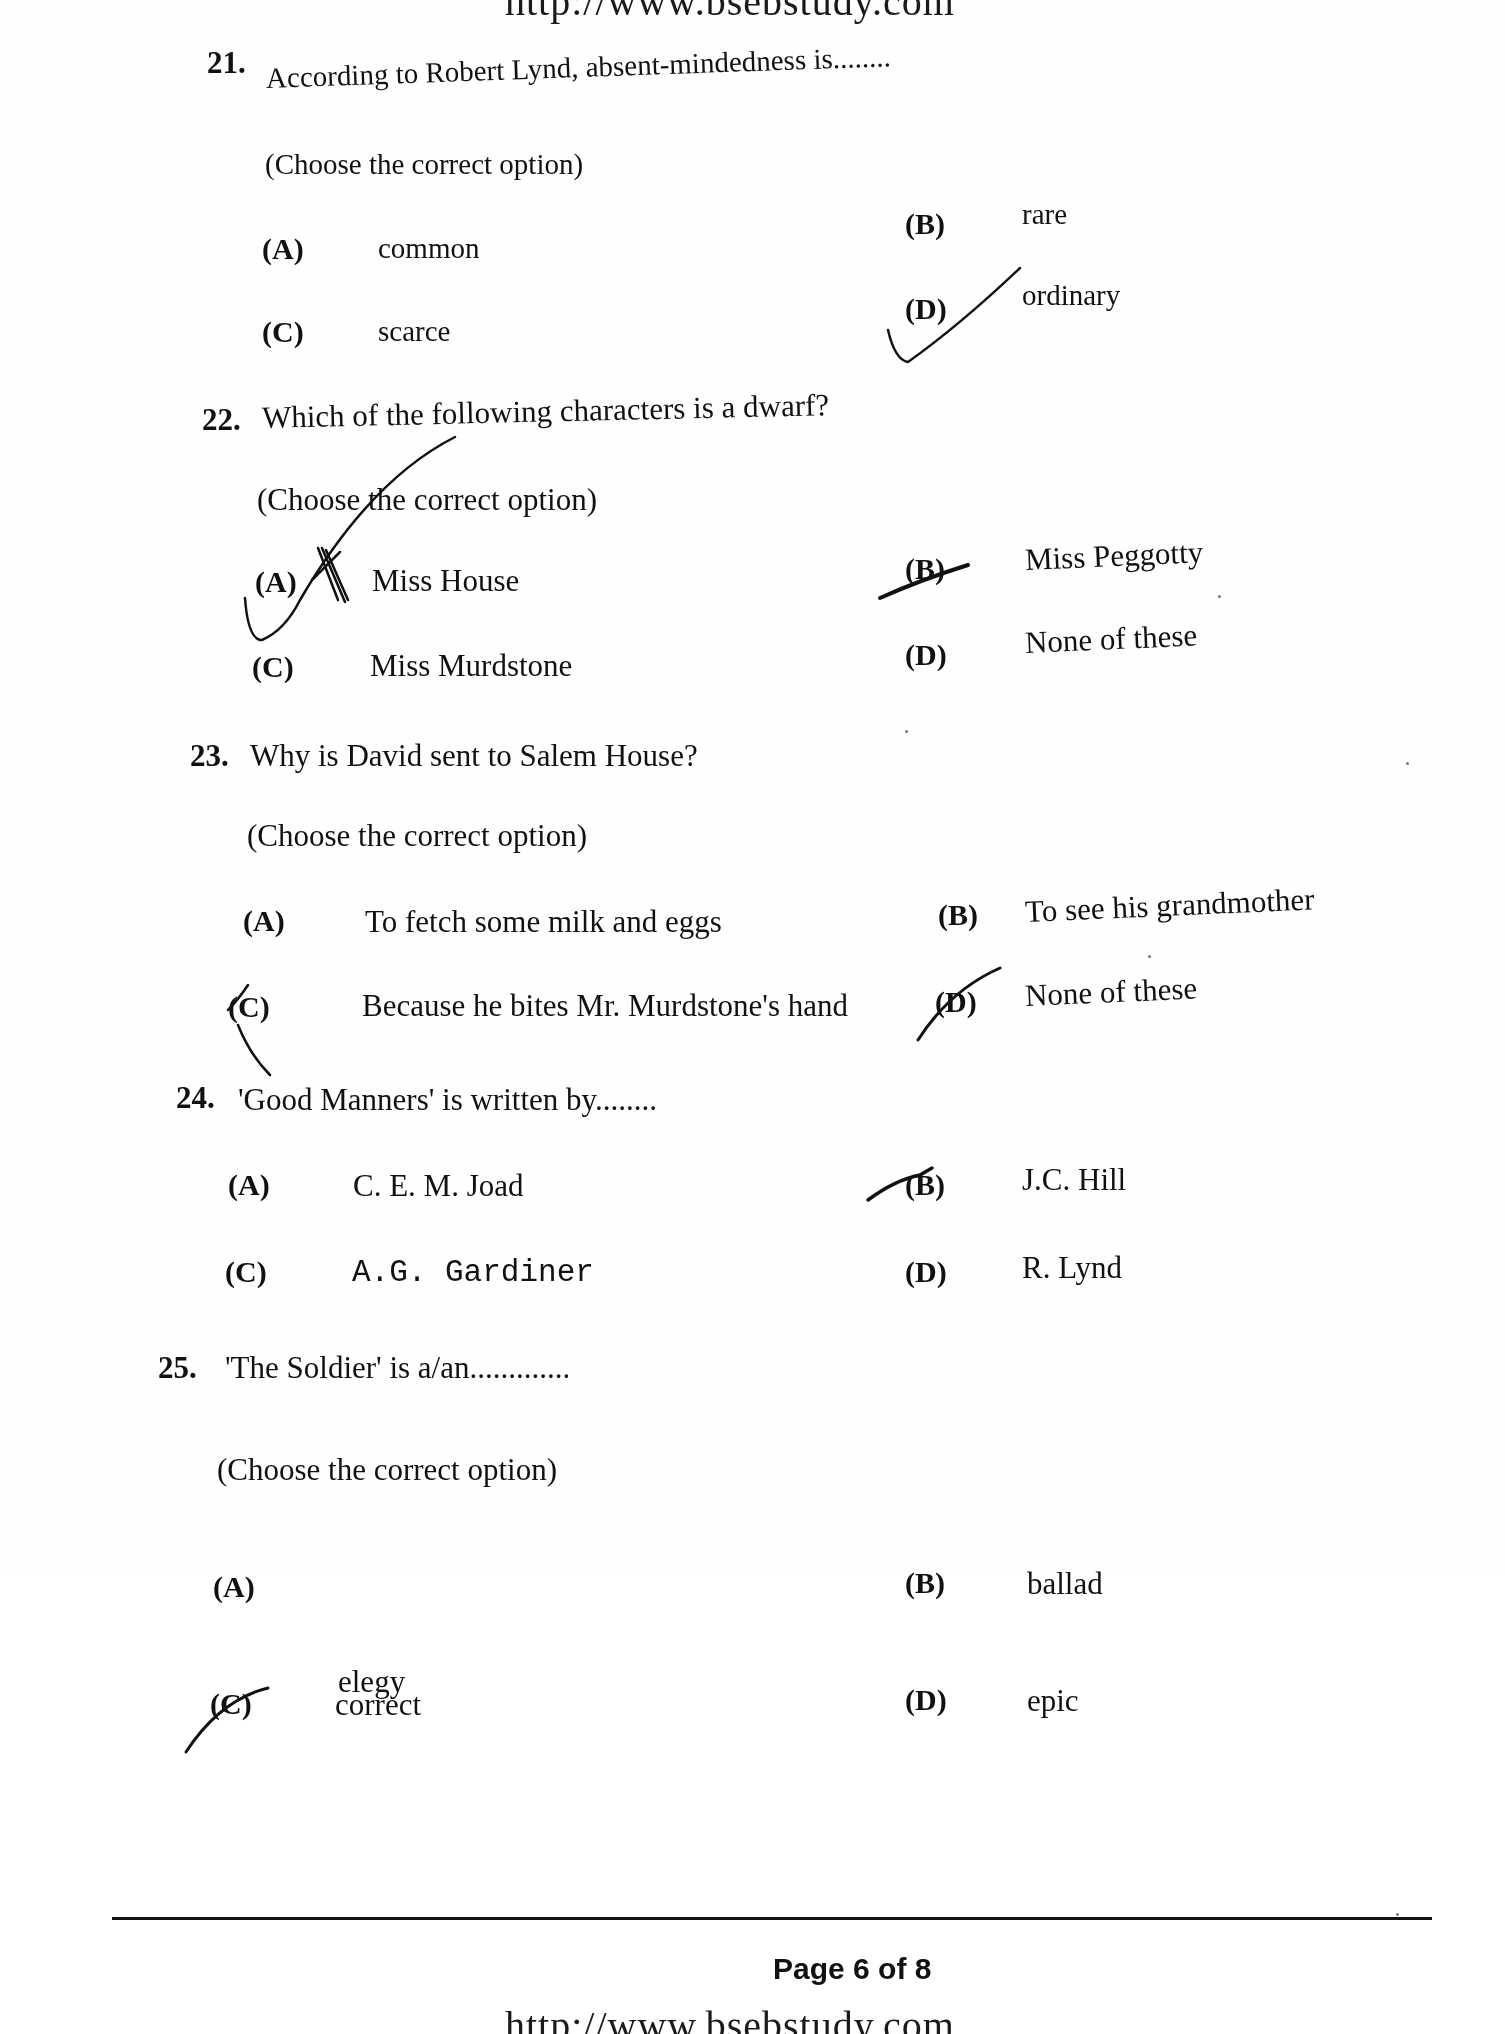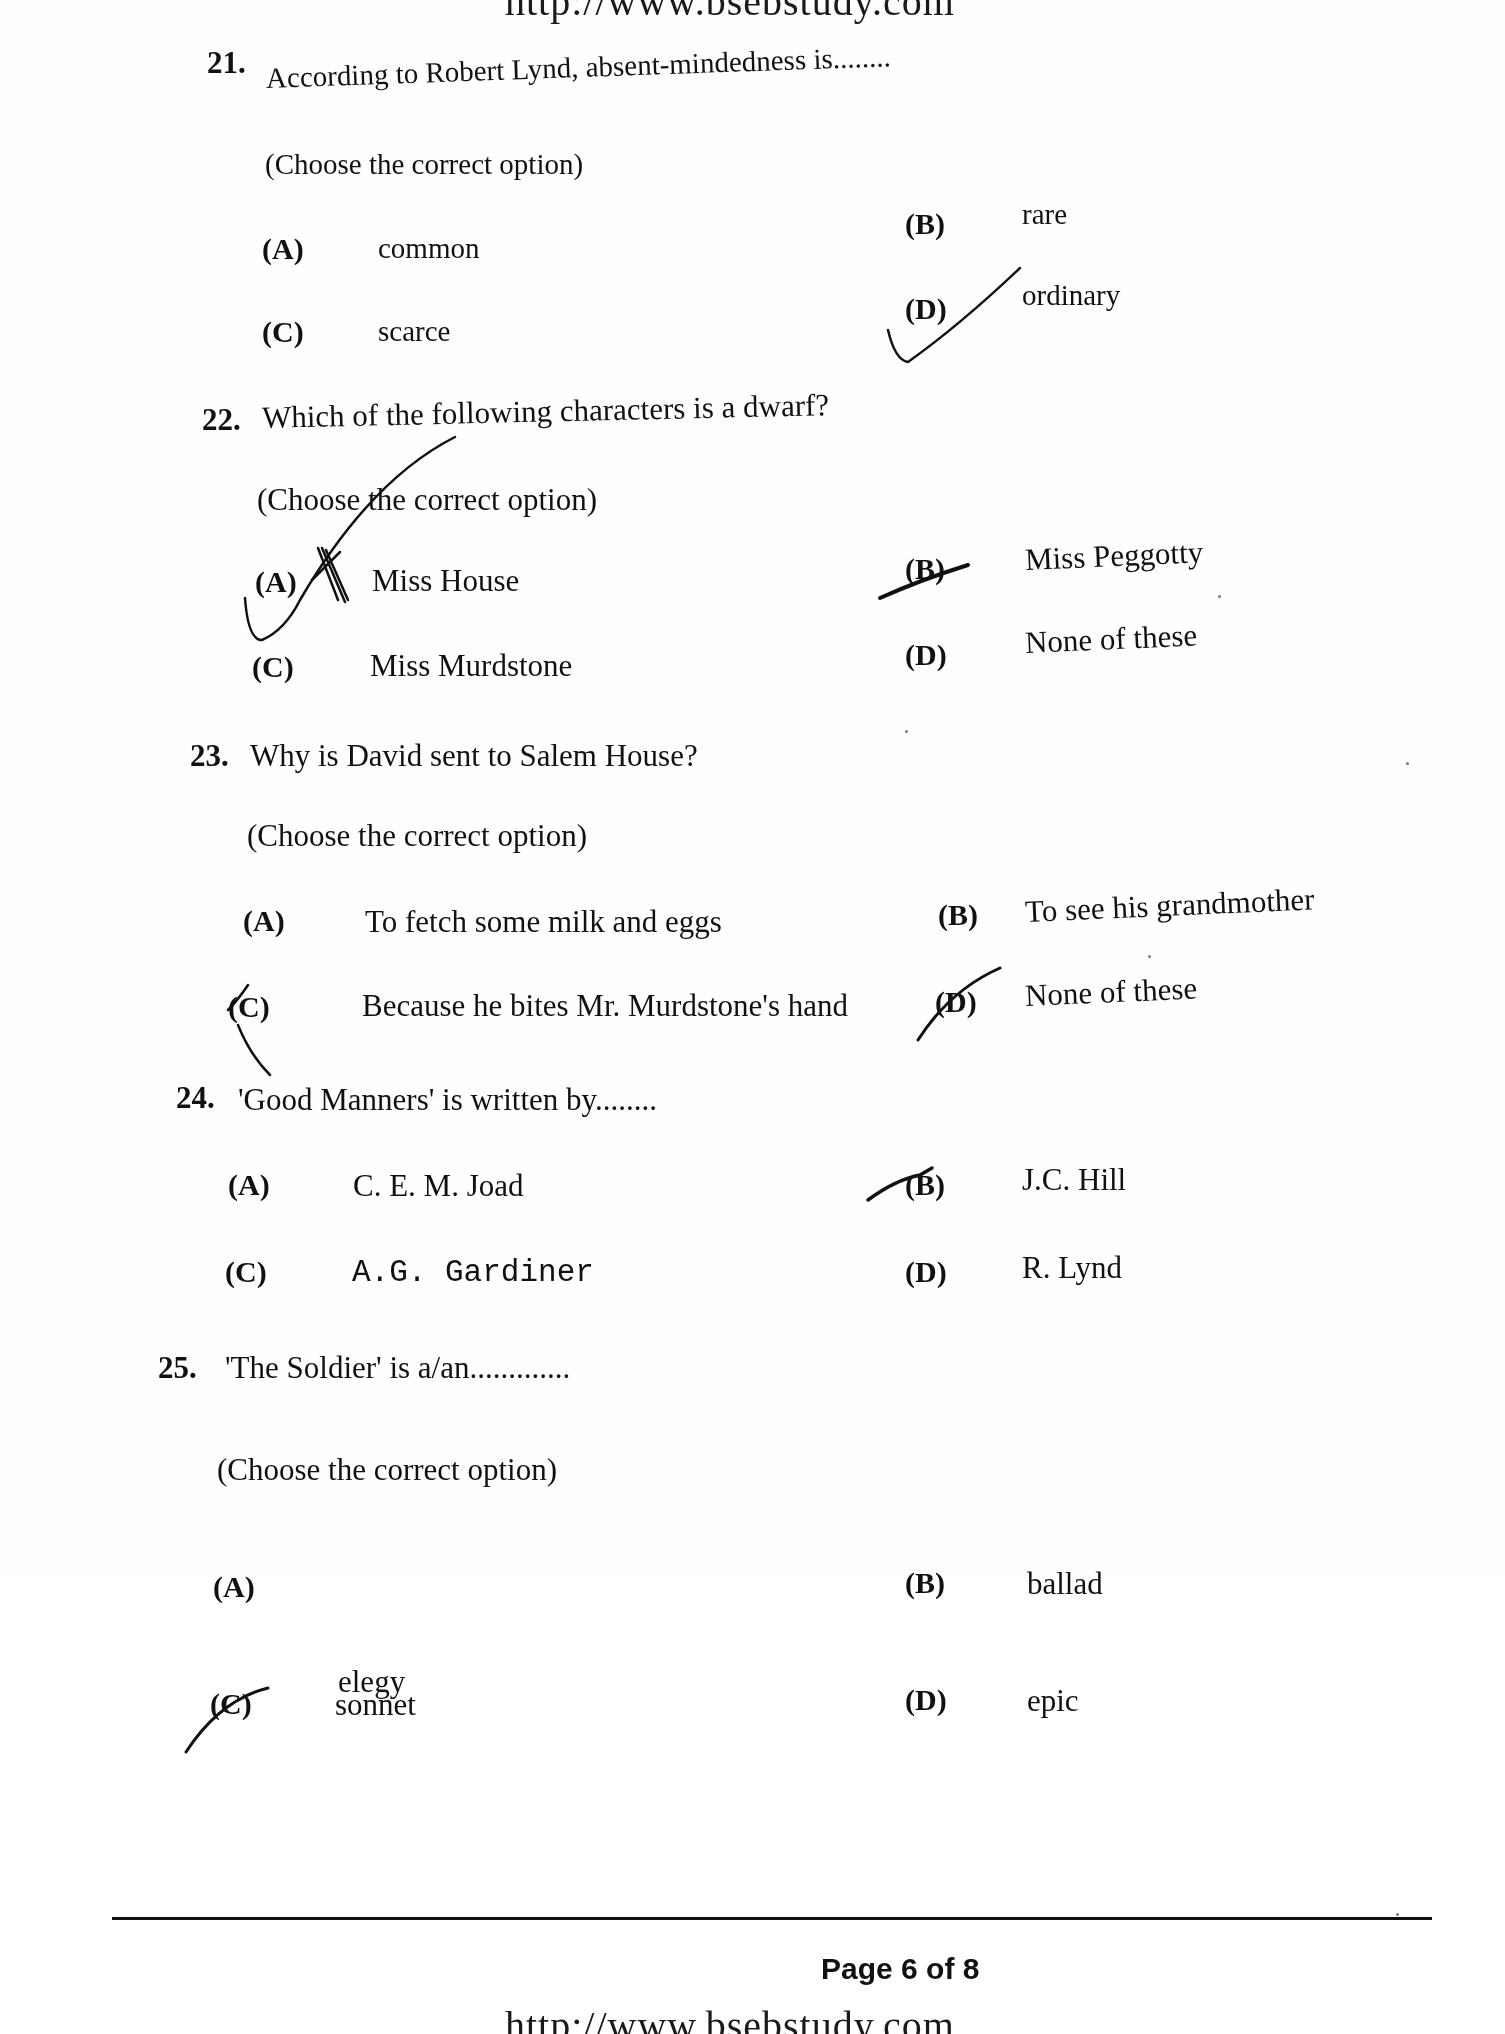--- a/index.html
+++ b/index.html
@@ -12,21 +12,21 @@
     .abs { position: absolute; white-space: nowrap; }
     .url-top { left: 505px; top: -22px; font-size: 40px; color: #1a1a1a; letter-spacing: 1px; }
     .url-bottom { left: 505px; top: 2002px; font-size: 40px; color: #1a1a1a; letter-spacing: 1px; }
     .qnum { font-weight: bold; font-size: 31px; }
     .qtext { font-size: 31px; }
     .choose { font-size: 31px; }
     .opt-label { font-weight: bold; font-size: 30px; }
     .opt-text { font-size: 31px; }
     .footer-line { position: absolute; left: 112px; top: 1917px; width: 1320px; height: 3px; background: #111; }
     .footer-code { left: 122px; top: 1945px; font-family: "Liberation Sans", "DejaVu Sans", sans-serif; font-size: 48px; }
-    .footer-page { left: 773px; top: 1952px; font-family: "Liberation Sans", "DejaVu Sans", sans-serif; font-size: 30px; font-weight: bold; margin-left: 48px; }
+    .footer-page { left: 773px; top: 1952px; font-family: "Liberation Sans", "DejaVu Sans", sans-serif; font-size: 30px; font-weight: bold; }
     svg.marks { position: absolute; left: 0; top: 0; width: 1505px; height: 2034px; pointer-events: none; }
     .dot { position: absolute; width: 3px; height: 3px; background: #777; border-radius: 50%; }
   </style>
 </head>
 <body>
 
 <div class="page">
 
   <div class="abs url-top">http://www.bsebstudy.com</div>
 
@@ -87,21 +87,21 @@
 
   <div>
     <div class="abs qnum" style="left:158px;top:1350px;">25.</div>
     <div class="abs qtext" style="left:225px;top:1350px;">'The Soldier' is a/an.............</div>
     <div class="abs choose" style="left:217px;top:1452px;">(Choose the correct option)</div>
     <div class="abs opt-label" style="left:213px;top:1570px;">(A)</div>
     <div class="abs opt-text" style="left:338px;top:1664px;">elegy</div>
     <div class="abs opt-label" style="left:905px;top:1566px;">(B)</div>
     <div class="abs opt-text" style="left:1027px;top:1566px;">ballad</div>
     <div class="abs opt-label" style="left:210px;top:1687px;">(C)</div>
-    <div class="abs opt-text" style="left:335px;top:1687px;">sonnet</div>
+    <div class="abs opt-text" style="left:335px;top:1687px;">correct</div>
     <div class="abs opt-label" style="left:905px;top:1683px;">(D)</div>
     <div class="abs opt-text" style="left:1027px;top:1683px;">epic</div>
   </div>
 
   <svg class="marks" viewBox="0 0 1505 2034">
 
     <path d="M888 330 Q895 360 908 362 Q960 325 1020 268" fill="none" stroke="#111" stroke-width="2.5" stroke-linecap="round"></path>
 
     <path d="M245 598 Q248 640 262 640 Q285 630 300 600 Q370 480 455 437" fill="none" stroke="#111" stroke-width="2.5" stroke-linecap="round"></path>
 

